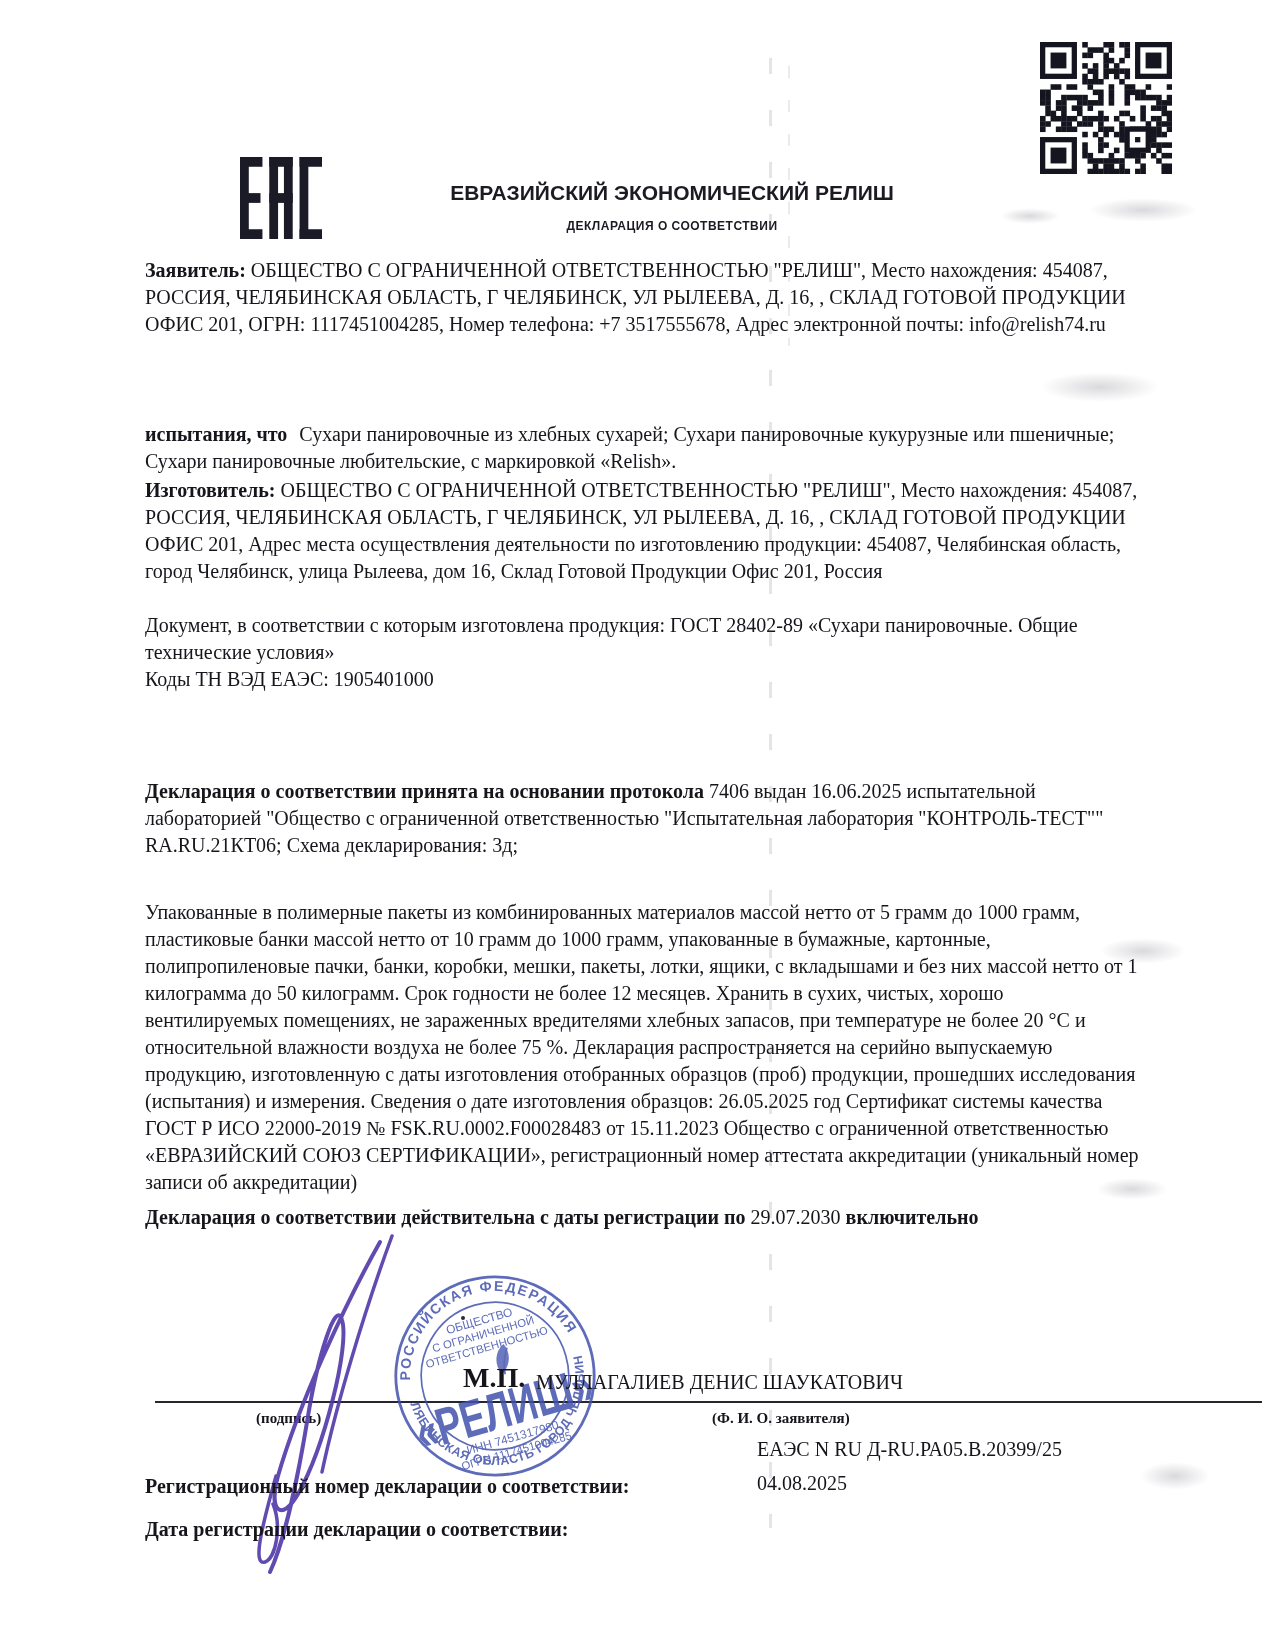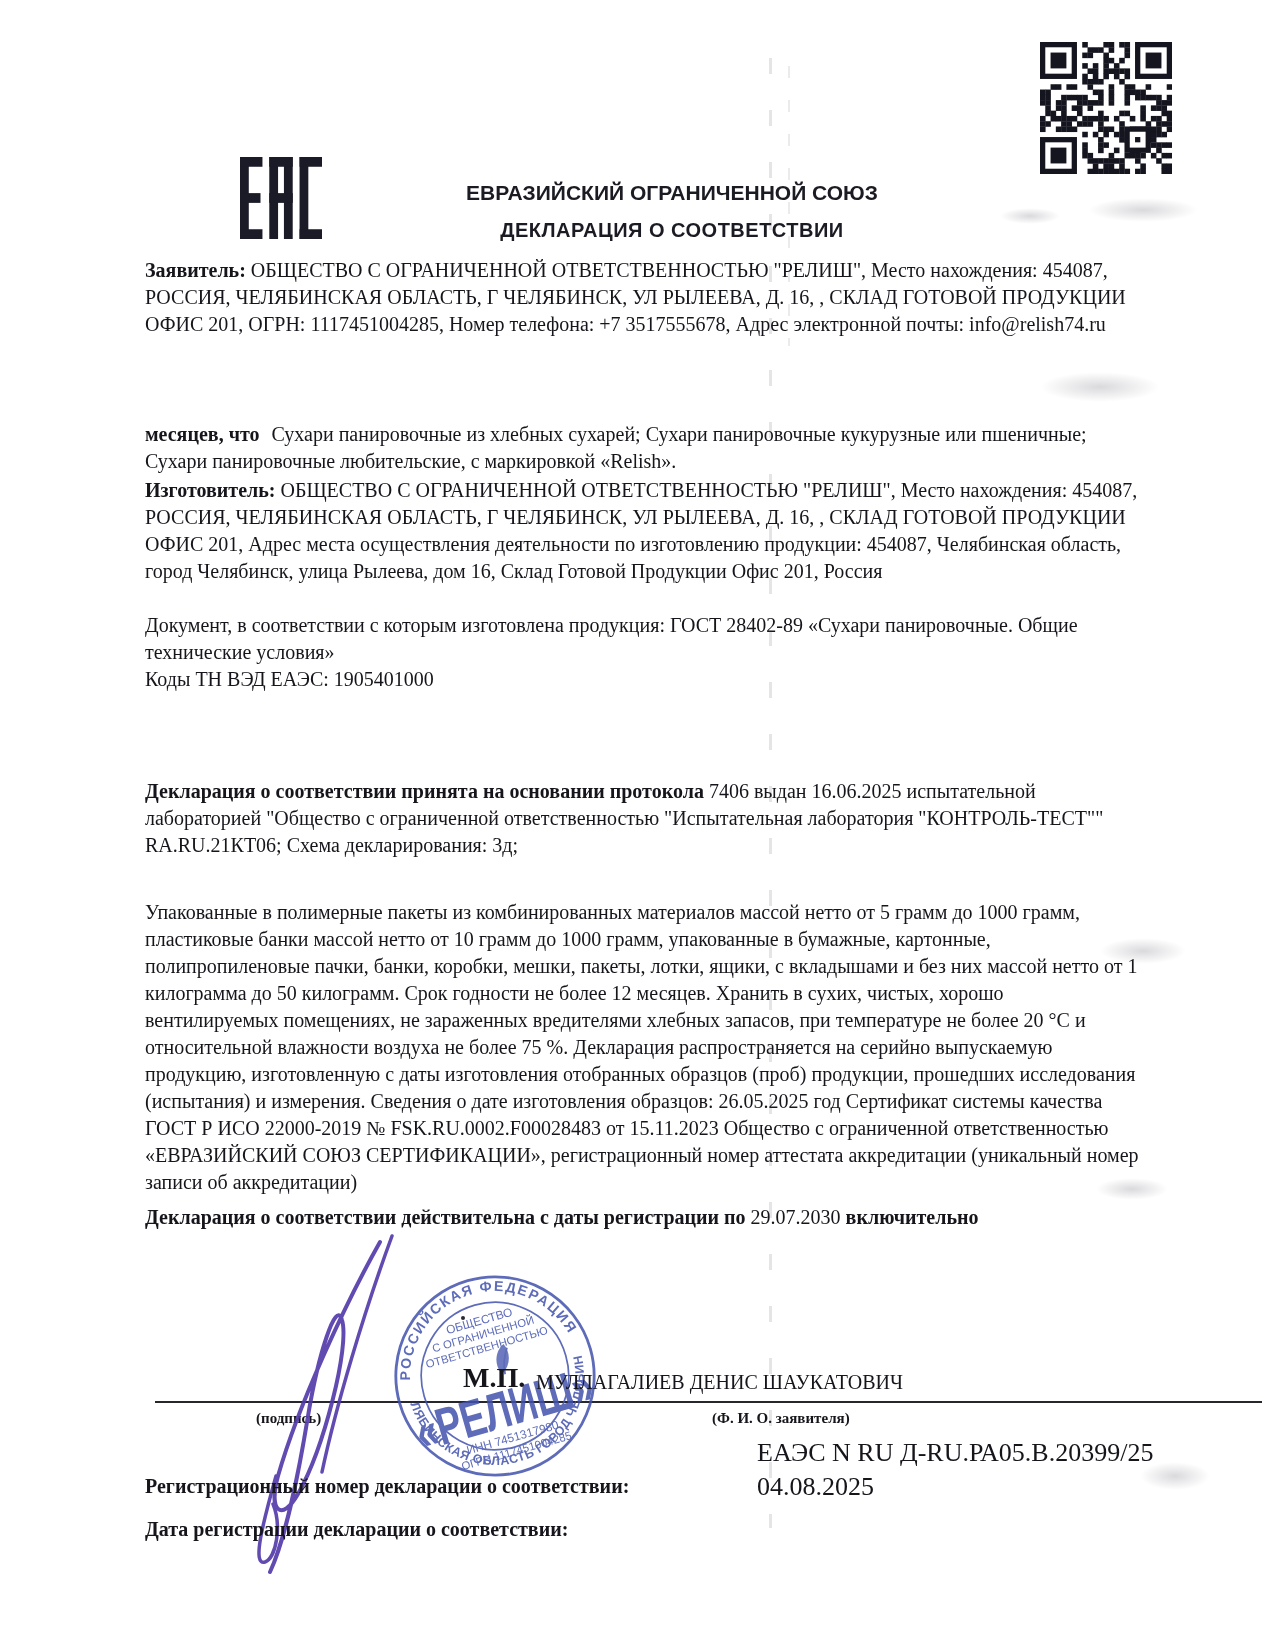--- a/index.html
+++ b/index.html
@@ -4,31 +4,31 @@
 <style>
   html,body{margin:0;padding:0;background:#9a9a9a;}
   .page{position:relative;width:1275px;height:1650px;margin:0 auto;background:#ffffff;
         overflow:hidden;font-family:"Liberation Serif",serif;color:#15151b;}
   .para{position:absolute;left:145px;width:995px;margin:0;font-size:20px;line-height:27px;}
   .para b{font-weight:bold;}
   .gap{margin-right:12px;}
   .h{position:absolute;left:347px;width:650px;margin:0;text-align:center;
      font-family:"Liberation Sans",sans-serif;font-weight:bold;color:#1b1b24;}
   .h1{top:181px;font-size:21px;}
-  .h2{top:219px;font-size:20px;letter-spacing:.5px;}
+  .h2{top:219px;font-size:12px;letter-spacing:.5px;}
   .eac{position:absolute;left:240px;top:156px;width:82px;height:84px;}
   .qr{position:absolute;left:1040px;top:42px;width:132px;height:132px;}
   .rule{position:absolute;left:155px;top:1401px;width:1107px;height:2px;background:#26262c;}
   .cap{position:absolute;margin:0;font-size:15px;font-weight:bold;}
   .cap-sign{left:256px;top:1410px;}
   .cap-name{left:712px;top:1410px;}
   .mp{position:absolute;left:463px;top:1362px;margin:0;font-size:28px;font-weight:bold;z-index:7;}
   .declarant{position:absolute;left:536px;top:1371px;margin:0;font-size:20px;z-index:7;}
   .reg-label{position:absolute;left:145px;width:600px;margin:0;font-size:20px;font-weight:bold;z-index:7;}
-  .reg-value{position:absolute;left:757px;width:420px;margin:0;font-size:26px;z-index:7;}
+  .reg-value{position:absolute;left:757px;width:420px;margin:0;font-size:20px;z-index:7;}
   .stamp{position:absolute;left:393px;top:1274px;width:204px;height:204px;z-index:5;opacity:.85;}
   .signature{position:absolute;left:222px;top:1226px;width:180px;height:352px;z-index:6;opacity:.9;}
   .fold{position:absolute;left:769px;top:58px;width:3px;height:1470px;z-index:1;
         background:repeating-linear-gradient(180deg,rgba(70,70,88,.14) 0 16px,rgba(70,70,88,0) 16px 52px);}
   .fold2{position:absolute;left:788px;top:66px;width:2px;height:280px;z-index:1;
         background:repeating-linear-gradient(180deg,rgba(70,70,88,.11) 0 12px,rgba(70,70,88,0) 12px 34px);}
   .smudge{position:absolute;border-radius:50%;z-index:1;
         background:radial-gradient(ellipse at center,rgba(110,110,122,.26),rgba(110,110,122,0) 70%);}
   .dot{position:absolute;left:461px;top:1316px;width:4px;height:4px;border-radius:50%;background:#2a2a33;z-index:6;}
   .validity{font-weight:bold;}
@@ -53,21 +53,21 @@
         <rect x="30" y="0" width="24" height="10"></rect>
           <rect x="30" y="37" width="24" height="10"></rect>
 
         <rect x="61" y="0" width="9" height="84"></rect>
           <rect x="61" y="0" width="23" height="10"></rect>
         <rect x="61" y="74" width="23" height="10"></rect>
       </g>
     </svg>
   </div>
 
-  <p class="h h1">ЕВРАЗИЙСКИЙ ОГРАНИЧЕННОЙ СОЮЗ</p>
+  <p class="h h1">ЕВРАЗИЙСКИЙ ЭКОНОМИЧЕСКИЙ РЕЛИШ</p>
   <p class="h h2">ДЕКЛАРАЦИЯ О СООТВЕТСТВИИ</p>
 
   <div class="qr"><svg width="132" height="132" viewBox="0 0 132 132">
         <rect x="0" y="0" width="132" height="132" fill="#ffffff"></rect>
         <rect x="42.24" y="0" width="5.58" height="5.58" fill="#15151f"></rect>
         <rect x="63.36" y="0" width="5.58" height="5.58" fill="#15151f"></rect>
         <rect x="68.64" y="0" width="5.58" height="5.58" fill="#15151f"></rect>
         <rect x="79.2" y="0" width="5.58" height="5.58" fill="#15151f"></rect>
         <rect x="84.48" y="0" width="5.58" height="5.58" fill="#15151f"></rect>
         <rect x="47.52" y="5.28" width="5.58" height="5.58" fill="#15151f"></rect>
@@ -296,21 +296,21 @@
         <rect x="5.28" y="100.32000000000001" width="26.400000000000002" height="26.400000000000002" fill="#ffffff"></rect>
         <rect x="10.56" y="105.60000000000001" width="15.84" height="15.84" fill="#15151f"></rect>
         <rect x="84.48" y="84.48" width="26.400000000000002" height="26.400000000000002" fill="#15151f"></rect>
         <rect x="89.76" y="89.76" width="15.84" height="15.84" fill="#ffffff"></rect>
         <rect x="95.04" y="95.04" width="5.28" height="5.28" fill="#15151f"></rect>
       </svg></div>
 
   <p class="para" style="top:257px"><b>Заявитель:</b><span> ОБЩЕСТВО С ОГРАНИЧЕННОЙ ОТВЕТСТВЕННОСТЬЮ "РЕЛИШ", Место нахождения: 454087, РОССИЯ, ЧЕЛЯБИНСКАЯ ОБЛАСТЬ, Г ЧЕЛЯБИНСК, УЛ РЫЛЕЕВА, Д. 16, , СКЛАД ГОТОВОЙ ПРОДУКЦИИ ОФИС 201, ОГРН: 1117451004285, Номер телефона: +7 3517555678, Адрес электронной почты: info@relish74.ru</span></p>
 
 
-  <p class="para" style="top:421px"><b class="gap">месяцев, что</b><span>Сухари панировочные из хлебных сухарей; Сухари панировочные кукурузные или пшеничные; Сухари панировочные любительские, с маркировкой «Relish».</span></p>
+  <p class="para" style="top:421px"><b class="gap">испытания, что</b><span>Сухари панировочные из хлебных сухарей; Сухари панировочные кукурузные или пшеничные; Сухари панировочные любительские, с маркировкой «Relish».</span></p>
 
   <p class="para" style="top:477px"><b>Изготовитель:</b><span> ОБЩЕСТВО С ОГРАНИЧЕННОЙ ОТВЕТСТВЕННОСТЬЮ "РЕЛИШ", Место нахождения: 454087, РОССИЯ, ЧЕЛЯБИНСКАЯ ОБЛАСТЬ, Г ЧЕЛЯБИНСК, УЛ РЫЛЕЕВА, Д. 16, , СКЛАД ГОТОВОЙ ПРОДУКЦИИ ОФИС 201, Адрес места осуществления деятельности по изготовлению продукции: 454087, Челябинская область, город Челябинск, улица Рылеева, дом 16, Склад Готовой Продукции Офис 201, Россия</span></p>
 
   <p class="para" style="top:612px"><span>Документ, в соответствии с которым изготовлена продукция: ГОСТ 28402-89 «Сухари панировочные. Общие технические условия»</span></p>
 
   <p class="para" style="top:666px"><span>Коды ТН ВЭД ЕАЭС: 1905401000</span></p>
 
 
   <p class="para" style="top:778px"><b>Декларация о соответствии принята на основании протокола</b><span> 7406 выдан 16.06.2025 испытательной лабораторией "Общество с ограниченной ответственностью "Испытательная лаборатория "КОНТРОЛЬ-ТЕСТ"" RA.RU.21КТ06; Схема декларирования: 3д;</span></p>
 

